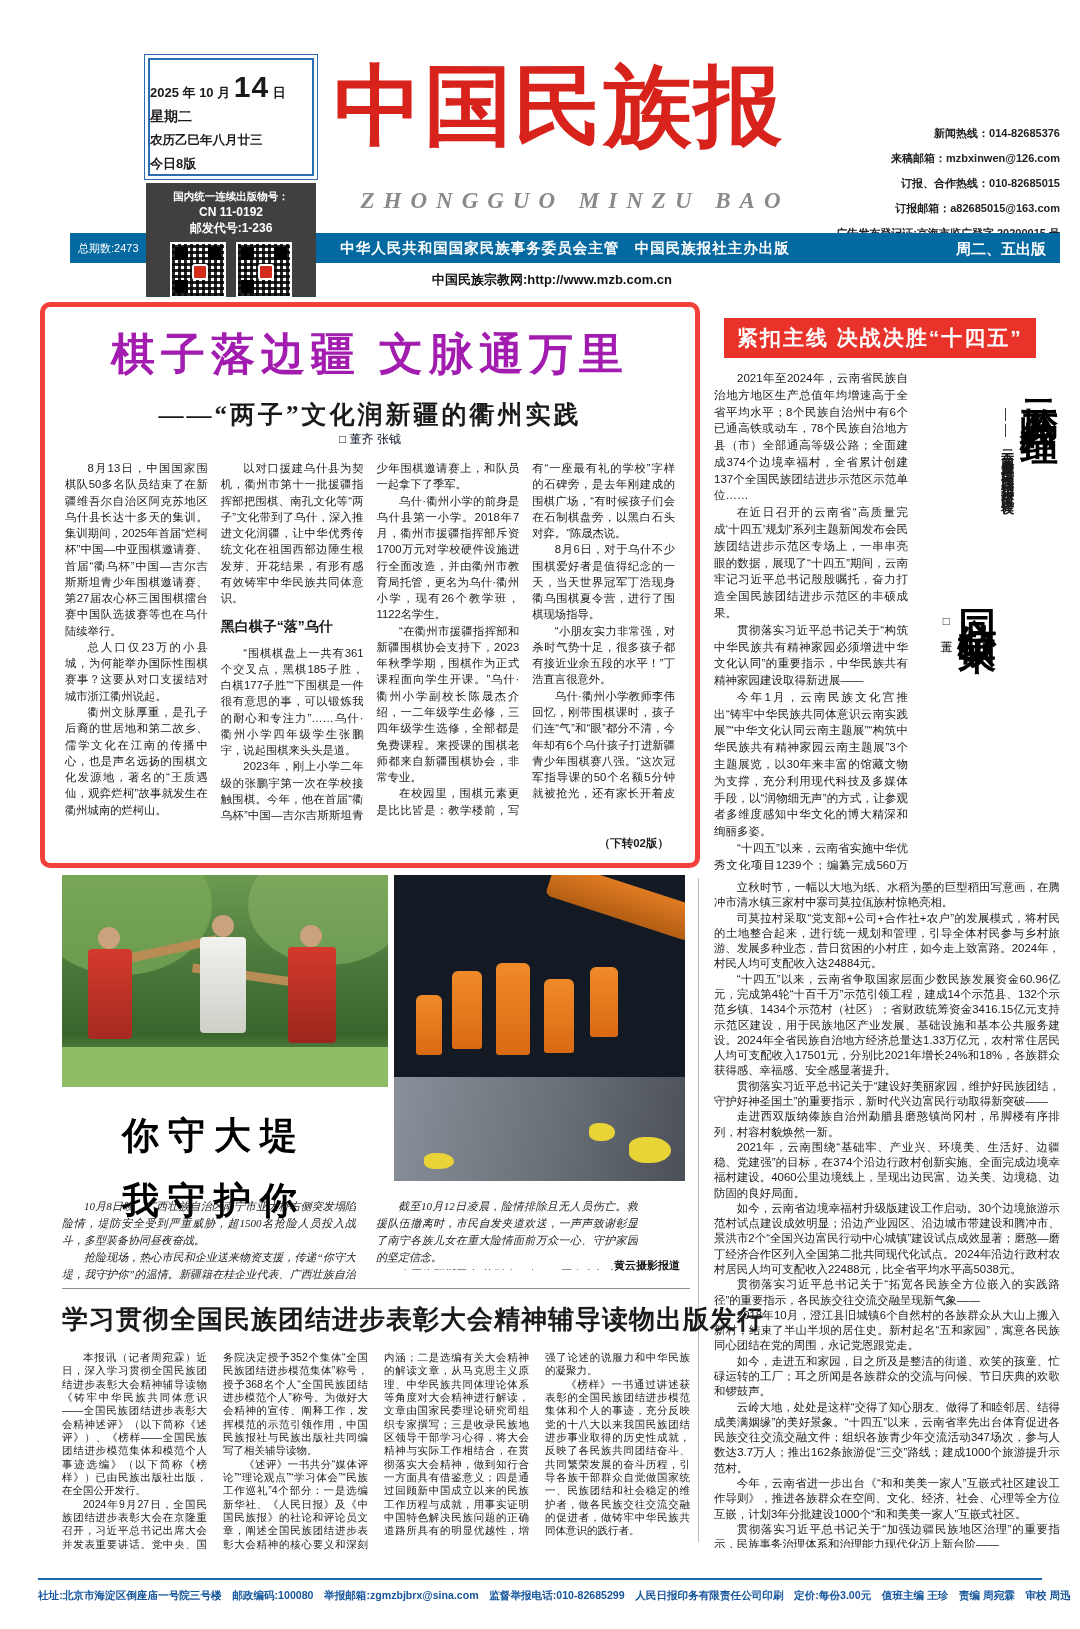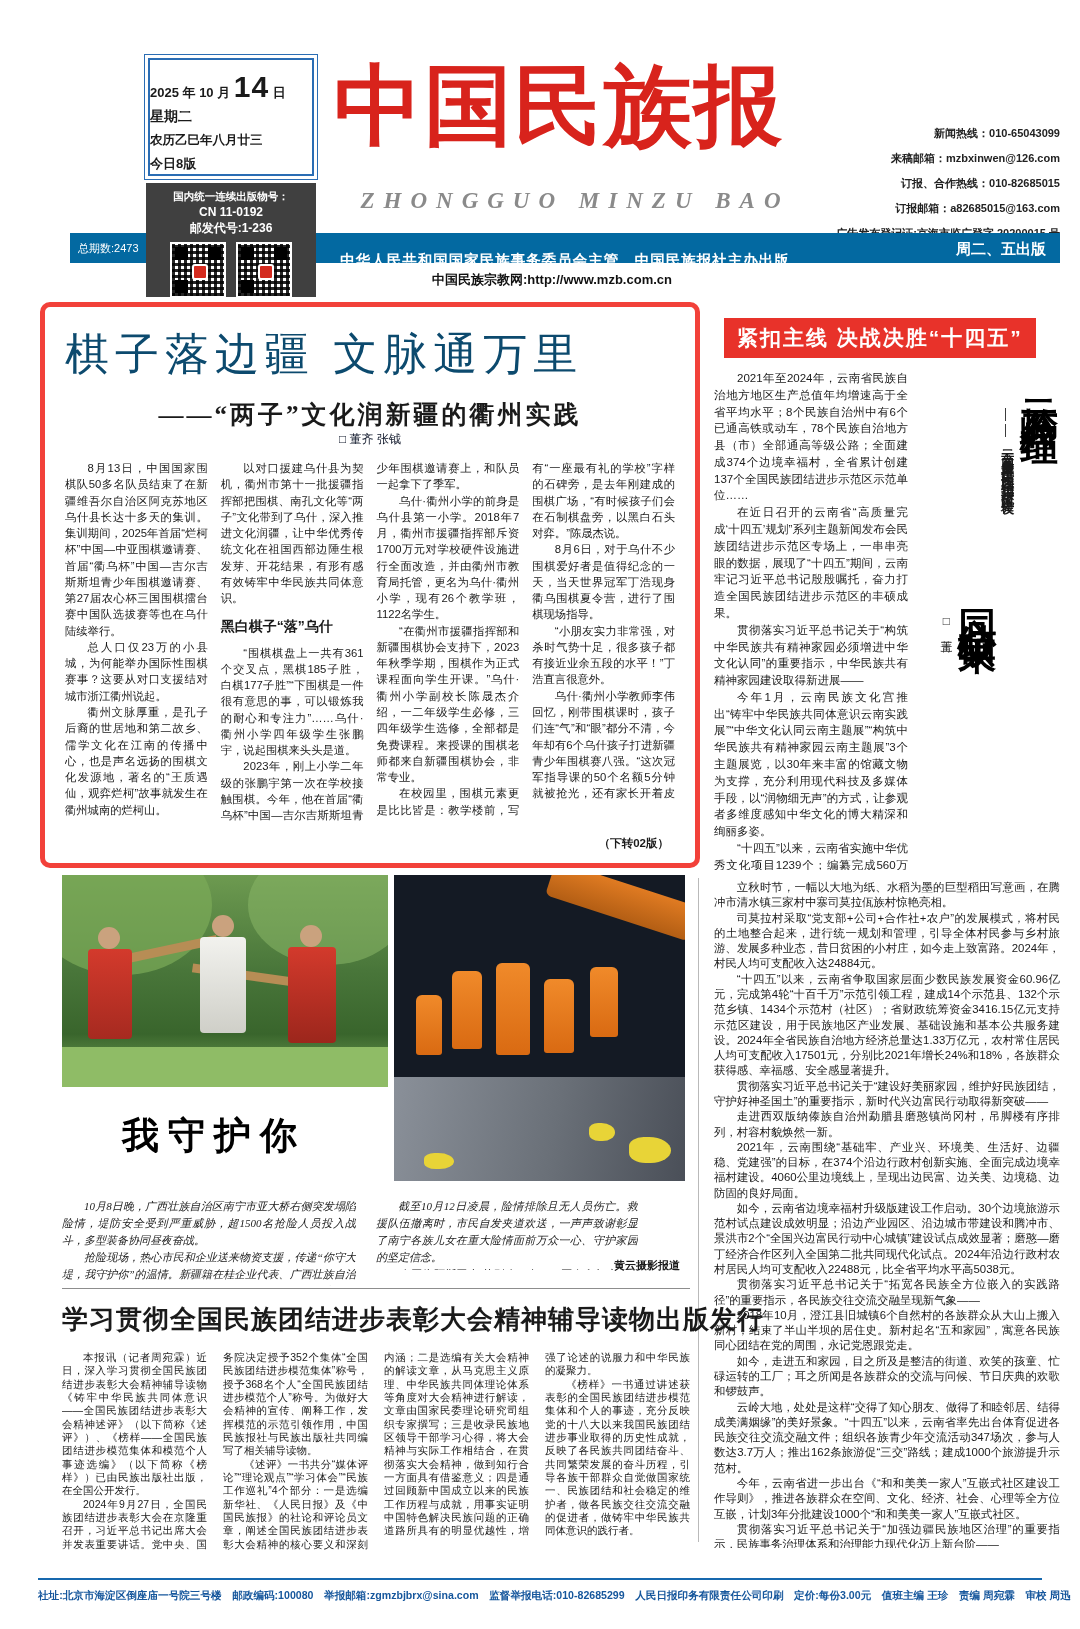--- a/index.html
+++ b/index.html
@@ -41,30 +41,30 @@
     font-size:23px; letter-spacing:9px; color:#8a8a8a; }
 
   .contacts { position:absolute; right:20px; top:126px; width:270px; text-align:right;
     font-size:11px; font-weight:bold; color:#222; }
   .contacts p { margin:0 0 10px; }
 
   .info-bar { position:absolute; left:70px; top:233px; width:990px; height:30px;
     background:#0369a1; color:#fff; z-index:2; }
   .bar-issue { position:absolute; left:8px; top:8px; font-size:11px; }
   .bar-center { position:absolute; left:0; right:0; top:6px; text-align:center;
-    font-size:14.5px; font-weight:bold; letter-spacing:1px;margin-top:12px; }
+    font-size:14.5px; font-weight:bold; letter-spacing:1px; }
   .bar-right { position:absolute; right:14px; top:7px; font-size:15px; font-weight:bold; }
 
   .website-line { position:absolute; left:12px; top:271px; width:1080px; text-align:center;
     font-size:13px; font-weight:bold; color:#111; }
 
   
   .red-box { position:absolute; left:40px; top:302px; width:660px; height:566px;
     border:5px solid #f2413a; border-radius:10px; padding:18px 20px 12px; background:#fff; }
-  .main-headline { text-align:left; font-size:44px; font-weight:400; letter-spacing:6px; color:#0c4a6e; }
+  .main-headline { text-align:center; font-size:44px; font-weight:700; letter-spacing:6px; color:#a21caf; }
   .main-subtitle { text-align:center; font-family:"Liberation Serif", serif; font-weight:bold;
     font-size:25px; letter-spacing:3px; margin-top:14px; }
   .main-byline { text-align:center; font-size:12px; color:#0f172a; margin-top:0; }
   .main-body { margin-top:12px; height:372px; overflow:hidden;
     column-count:4; column-gap:13px; font-size:11.3px; line-height:1.44; text-align:justify; }
   .main-body p { text-indent:2em; }
   .main-body p.subhead { text-indent:0; font-weight:bold; font-size:14px; margin:10px 0 8px; }
   .continuation { position:absolute; right:26px; bottom:12px; font-size:11.5px; font-weight:bold; }
 
   
@@ -149,21 +149,21 @@
     <div class="qr-row">
       <div class="qr"></div>
       <div class="qr"></div>
     </div>
   </div>
 
   <div class="masthead">中国民族报</div>
   <div class="masthead-pinyin">ZHONGGUO MINZU BAO</div>
 
   <div class="contacts">
-      <p>新闻热线：010-65043099</p>
+      <p>新闻热线：014-82685376</p>
       <p>来稿邮箱：mzbxinwen@126.com</p>
       <p>订报、合作热线：010-82685015</p>
       <p>订报邮箱：a82685015@163.com</p>
       <p>广告发布登记证:京海市监广登字 20200015 号</p>
     </div>
 
   <div class="info-bar">
     <span class="bar-issue">总期数:2473</span>
     <span class="bar-center">中华人民共和国国家民族事务委员会主管　中国民族报社主办出版</span>
     <span class="bar-right">周二、五出版</span>
@@ -248,20 +248,21 @@
     <div class="worker" style="left:102px;top:88px;width:34px;height:92px;"></div>
     <div class="worker" style="left:150px;top:104px;width:30px;height:74px;"></div>
     <div class="worker" style="left:196px;top:92px;width:28px;height:70px;"></div>
     <div class="worker" style="left:22px;top:120px;width:26px;height:60px;"></div>
     <div class="debris" style="right:14px;bottom:18px;width:42px;height:26px;"></div>
     <div class="debris" style="right:70px;bottom:40px;width:26px;height:18px;"></div>
     <div class="debris" style="left:30px;bottom:12px;width:30px;height:16px;"></div>
   </div>
 
   <div class="photo-title">
+    <div>你守大堤</div>
     <div>我守护你</div>
   </div>
 
   <div class="cap cap-left">
       <p>10月8日晚，广西壮族自治区南宁市亚大桥右侧突发塌陷险情，堤防安全受到严重威胁，超1500名抢险人员投入战斗，多型装备协同昼夜奋战。</p>
       <p>抢险现场，热心市民和企业送来物资支援，传递“你守大堤，我守护你”的温情。新疆籍在桂企业代表、广西壮族自治区民族团结进步模范个人阿斯亚木·艾则孜等带头捐赠饮用水、奶茶、新疆特色食品等物资，展现了各族人民手足相亲、守望相助的优良传统。</p>
     </div>
   <div class="cap cap-right">
       <p>截至10月12日凌晨，险情排除且无人员伤亡。救援队伍撤离时，市民自发夹道欢送，一声声致谢彰显了南宁各族儿女在重大险情面前万众一心、守护家园的坚定信念。</p>
       <p>左图为阿斯亚木·艾则孜（右一）正在参与灾后清淤。</p>

